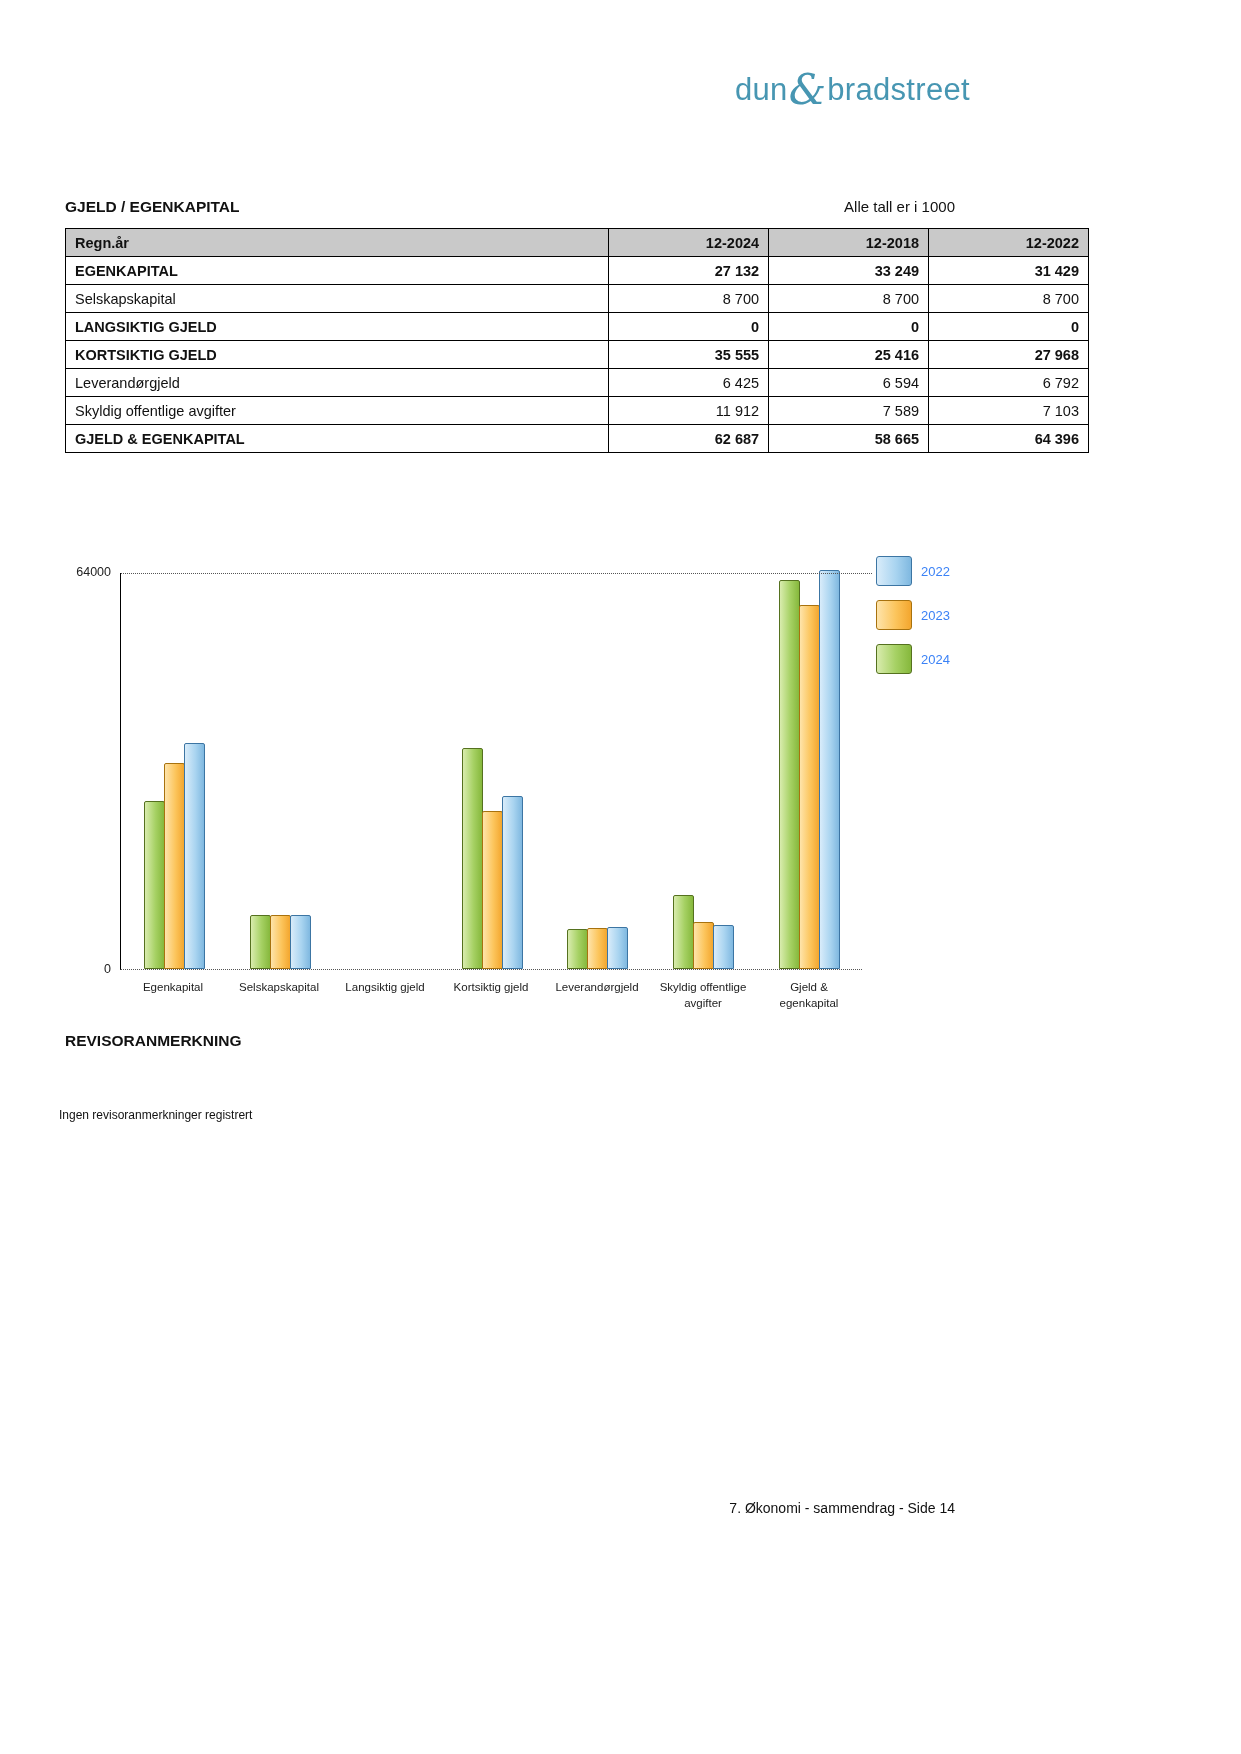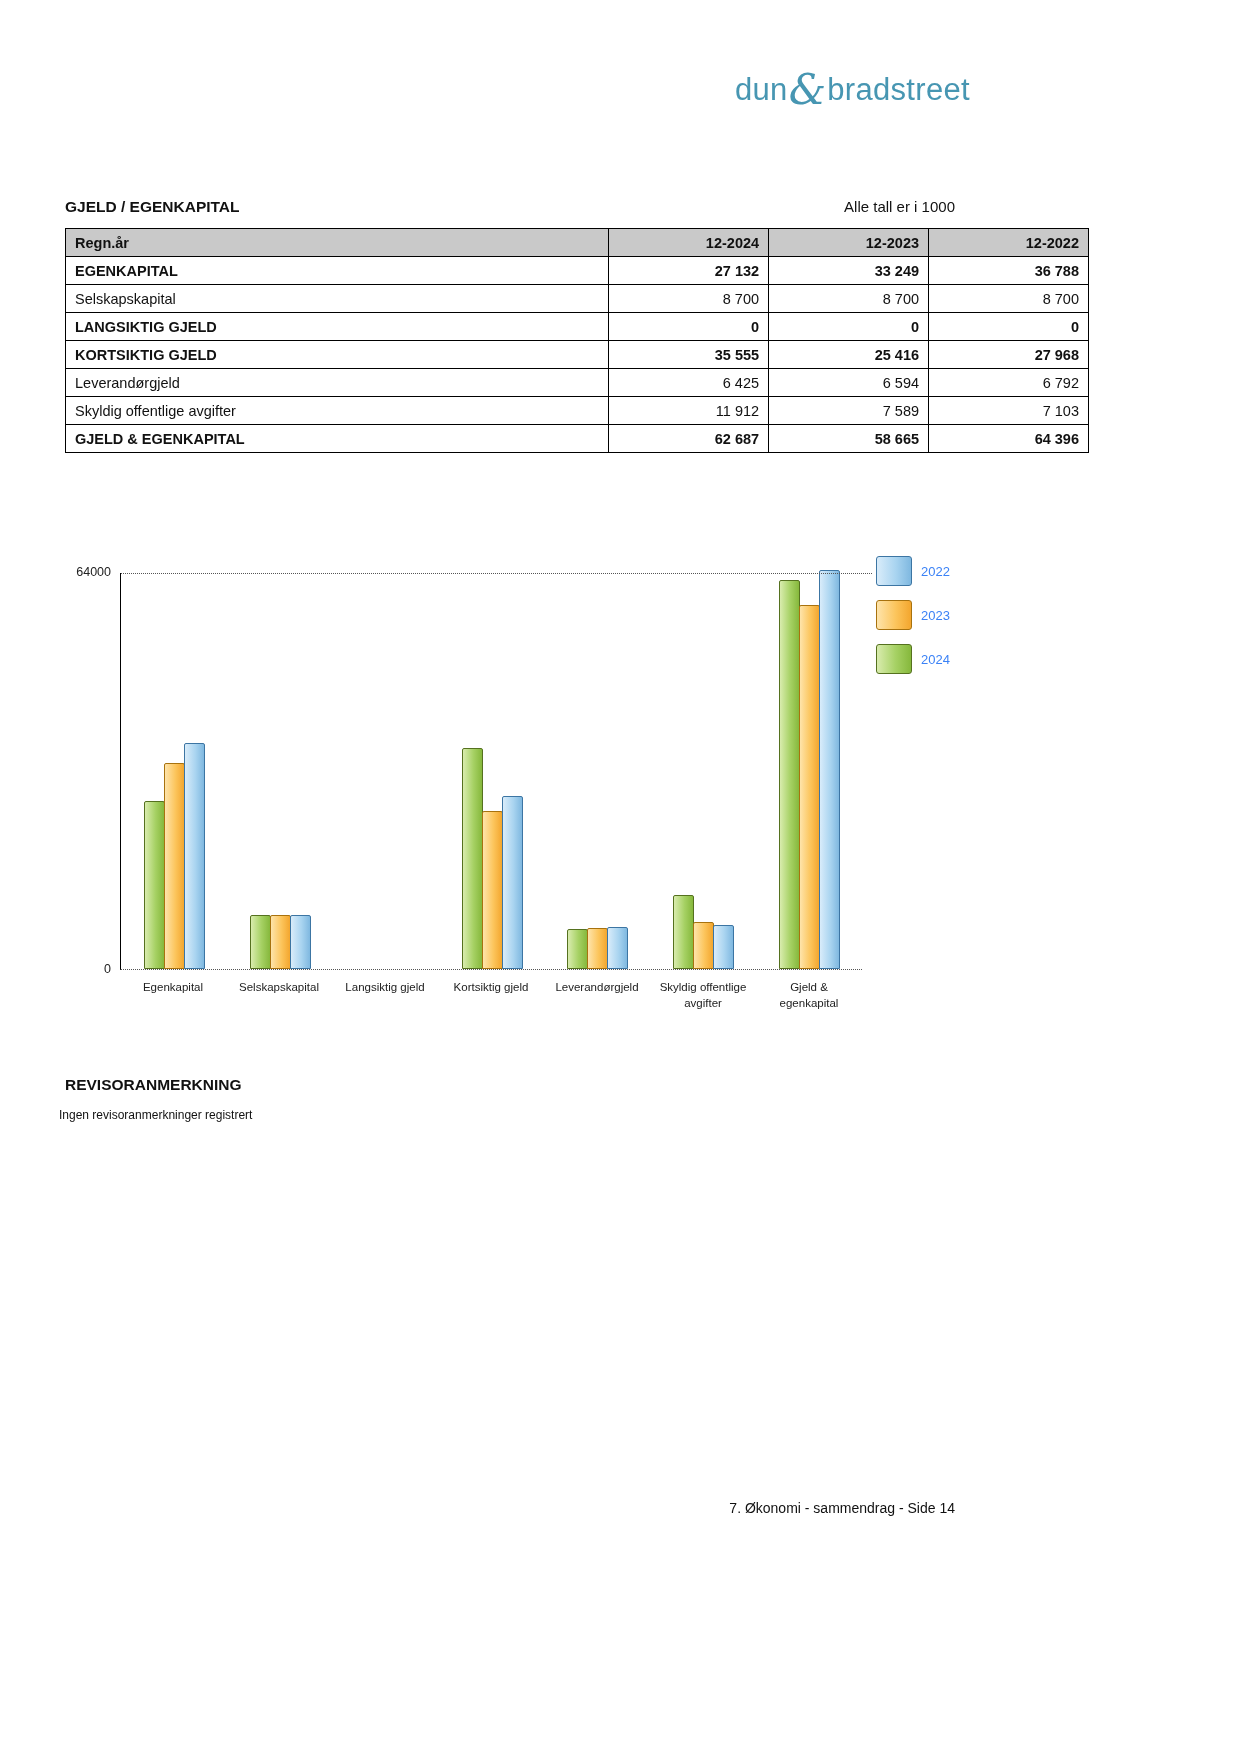--- a/index.html
+++ b/index.html
@@ -149,21 +149,21 @@
     height: 30px;
     border: 1px solid #555;
     border-radius: 3px;
     margin-right: 9px;
   }
   .legend-label { font-size: 13px; color: #3b82f6; }
 
   
   .revisor-title {
     position: absolute;
-    top: 1076px;
+    top: 1032px;
     left: 65px;
     font-size: 15.5px;
     font-weight: bold;
   }
   .revisor-text {
     position: absolute;
     top: 1108px;
     left: 59px;
     font-size: 12px;
   }
@@ -190,30 +190,30 @@
   <div class="title-row">
     <span class="section-title">GJELD / EGENKAPITAL</span>
     <span class="section-note">Alle tall er i 1000</span>
   </div>
 
   <table class="fin">
     <thead>
       <tr>
         <th class="label-cell">Regn.år</th>
         <th class="num-cell">12-2024</th>
-        <th class="num-cell">12-2023</th>
+        <th class="num-cell">12-2018</th>
         <th class="num-cell">12-2022</th>
       </tr>
     </thead>
     <tbody>
         <tr class="bold-row">
           <td class="label-cell">EGENKAPITAL</td>
           <td class="num-cell">27 132</td>
           <td class="num-cell">33 249</td>
-          <td class="num-cell">36 788</td>
+          <td class="num-cell">31 429</td>
         </tr>
         <tr>
           <td class="label-cell">Selskapskapital</td>
           <td class="num-cell">8 700</td>
           <td class="num-cell">8 700</td>
           <td class="num-cell">8 700</td>
         </tr>
         <tr class="bold-row">
           <td class="label-cell">LANGSIKTIG GJELD</td>
           <td class="num-cell">0</td>

